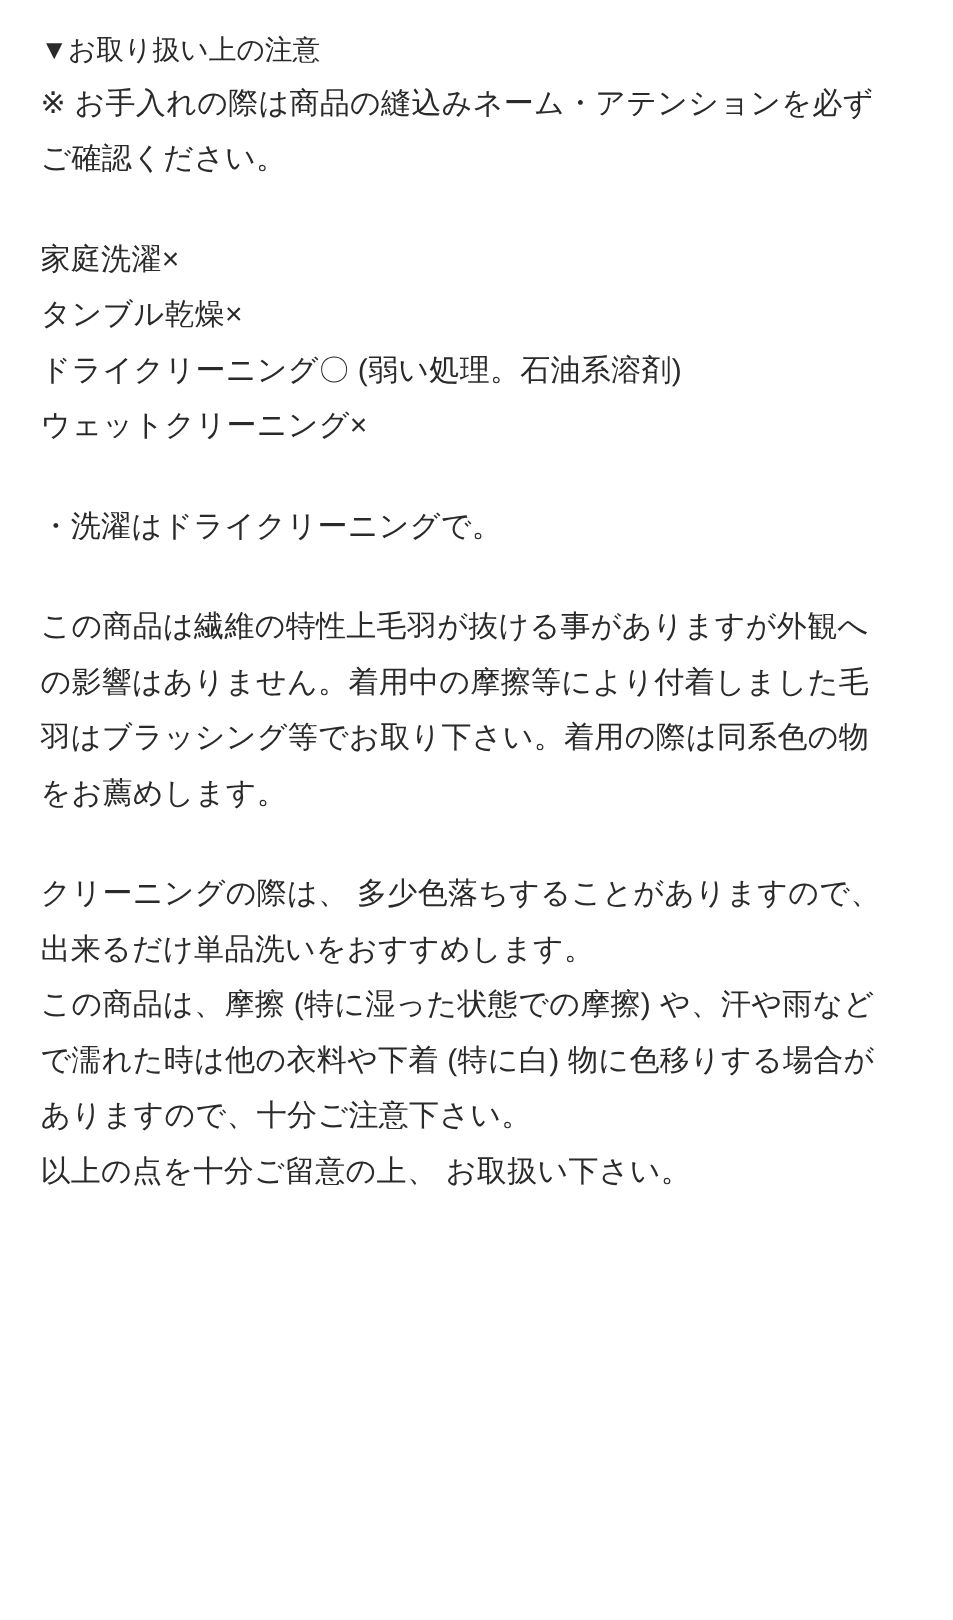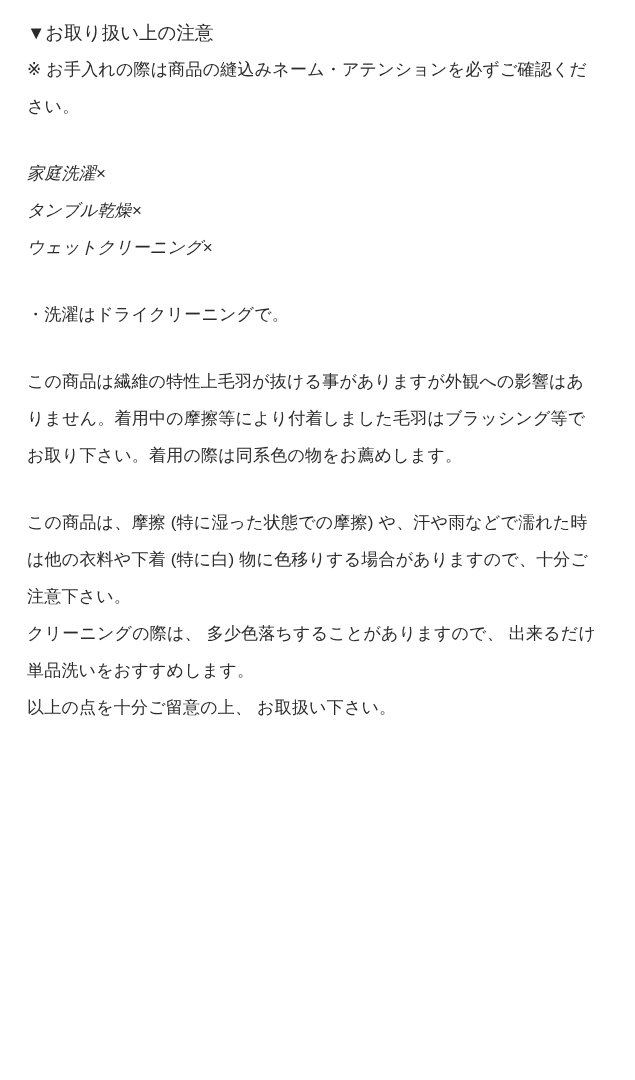--- a/index.html
+++ b/index.html
@@ -15,63 +15,64 @@
   }
   .page {
     width: 635px;
     height: 1080px;
     box-sizing: border-box;
     padding: 14px 36px 0 27px;
     background: #ffffff;
     color: #232323;
   }
   .block {
-    font-size: 17px;
+    font-size: 20px;
     line-height: 37px;
     letter-spacing: 0.2px;
     color: #2a2a2a;
     white-space: pre-wrap;
     word-break: break-all;
   }
   .heading {
     font-size: 18.5px;
     line-height: 37px;
     color: #2a2a2a;
     white-space: pre-wrap;
   }
   .spacer-md { height: 30px; }
-  .care-list .block { line-height: 37px; font-style: italic; }
+  .care-list .block { line-height: 37px; }
 </style>
 </head>
 <body>
 
 <div class="page">
 
   <div class="heading">▼お取り扱い上の注意</div>
 
   <div class="block">※ お手入れの際は商品の縫込みネーム・アテンションを必ずご確認ください。</div>
 
   <div class="spacer-md"></div>
 
   <div class="care-list">
     <div class="block">家庭洗濯×</div>
     <div class="block">タンブル乾燥×</div>
+    <div class="block">ドライクリーニング〇 (弱い処理。石油系溶剤)</div>
     <div class="block">ウェットクリーニング×</div>
   </div>
 
   <div class="spacer-md"></div>
 
   <div class="block">・洗濯はドライクリーニングで。</div>
 
   <div class="spacer-md"></div>
 
   <div class="block">この商品は繊維の特性上毛羽が抜ける事がありますが外観への影響はありません。着用中の摩擦等により付着しました毛羽はブラッシング等でお取り下さい。着用の際は同系色の物をお薦めします。</div>
 
   <div class="spacer-md"></div>
 
+  <div class="block">クリーニングの際は、 多少色落ちすることがありますので、 出来るだけ単品洗いをおすすめします。</div>
   <div class="block">この商品は、摩擦 (特に湿った状態での摩擦) や、汗や雨などで濡れた時は他の衣料や下着 (特に白) 物に色移りする場合がありますので、十分ご注意下さい。</div>
-  <div class="block">クリーニングの際は、 多少色落ちすることがありますので、 出来るだけ単品洗いをおすすめします。</div>
   <div class="block">以上の点を十分ご留意の上、 お取扱い下さい。</div>
 
   <div class="spacer-md"></div>
 
 
 </div>
 
 </body></html>

